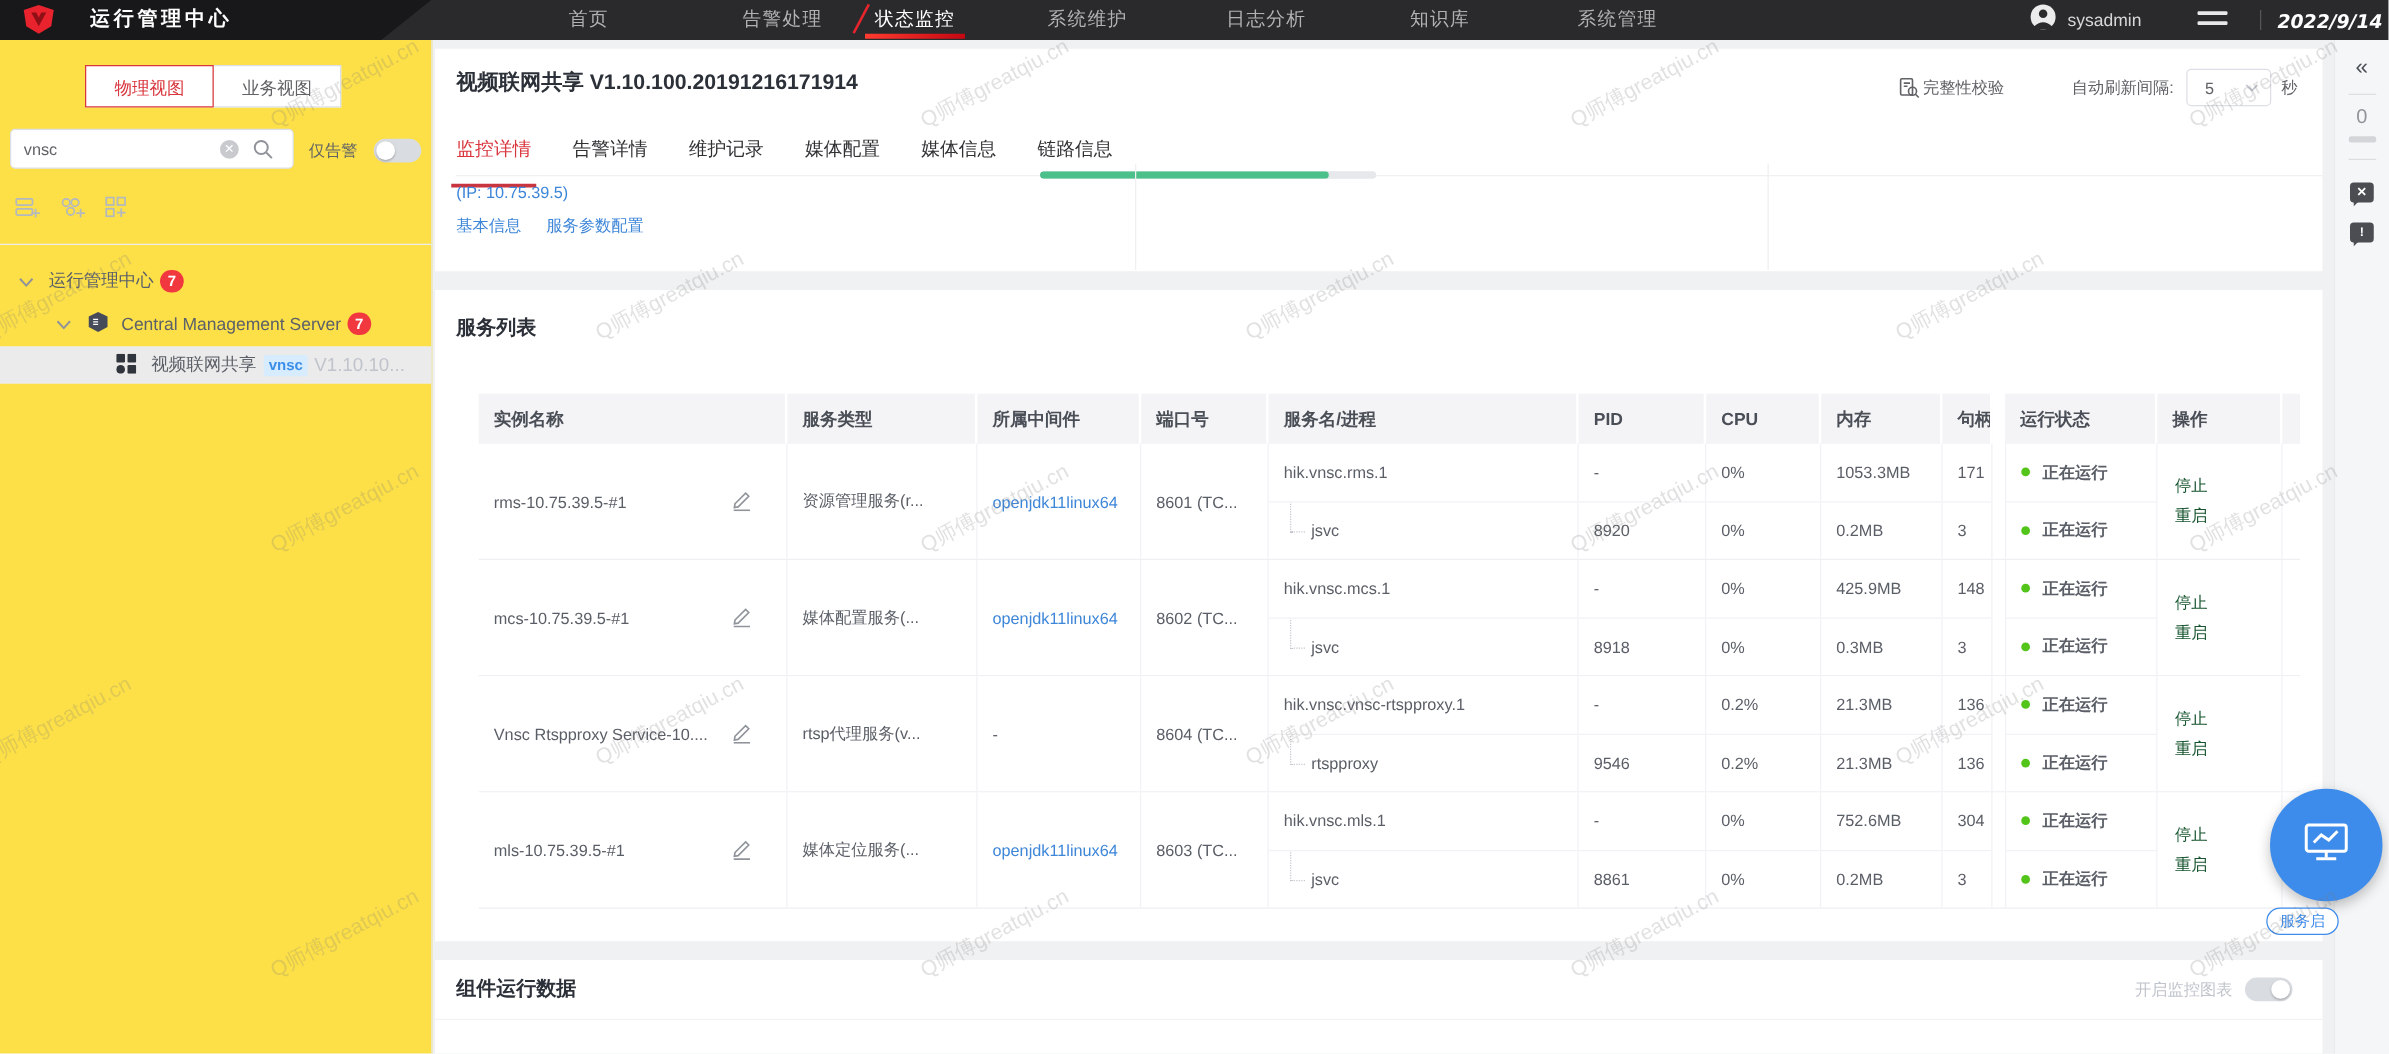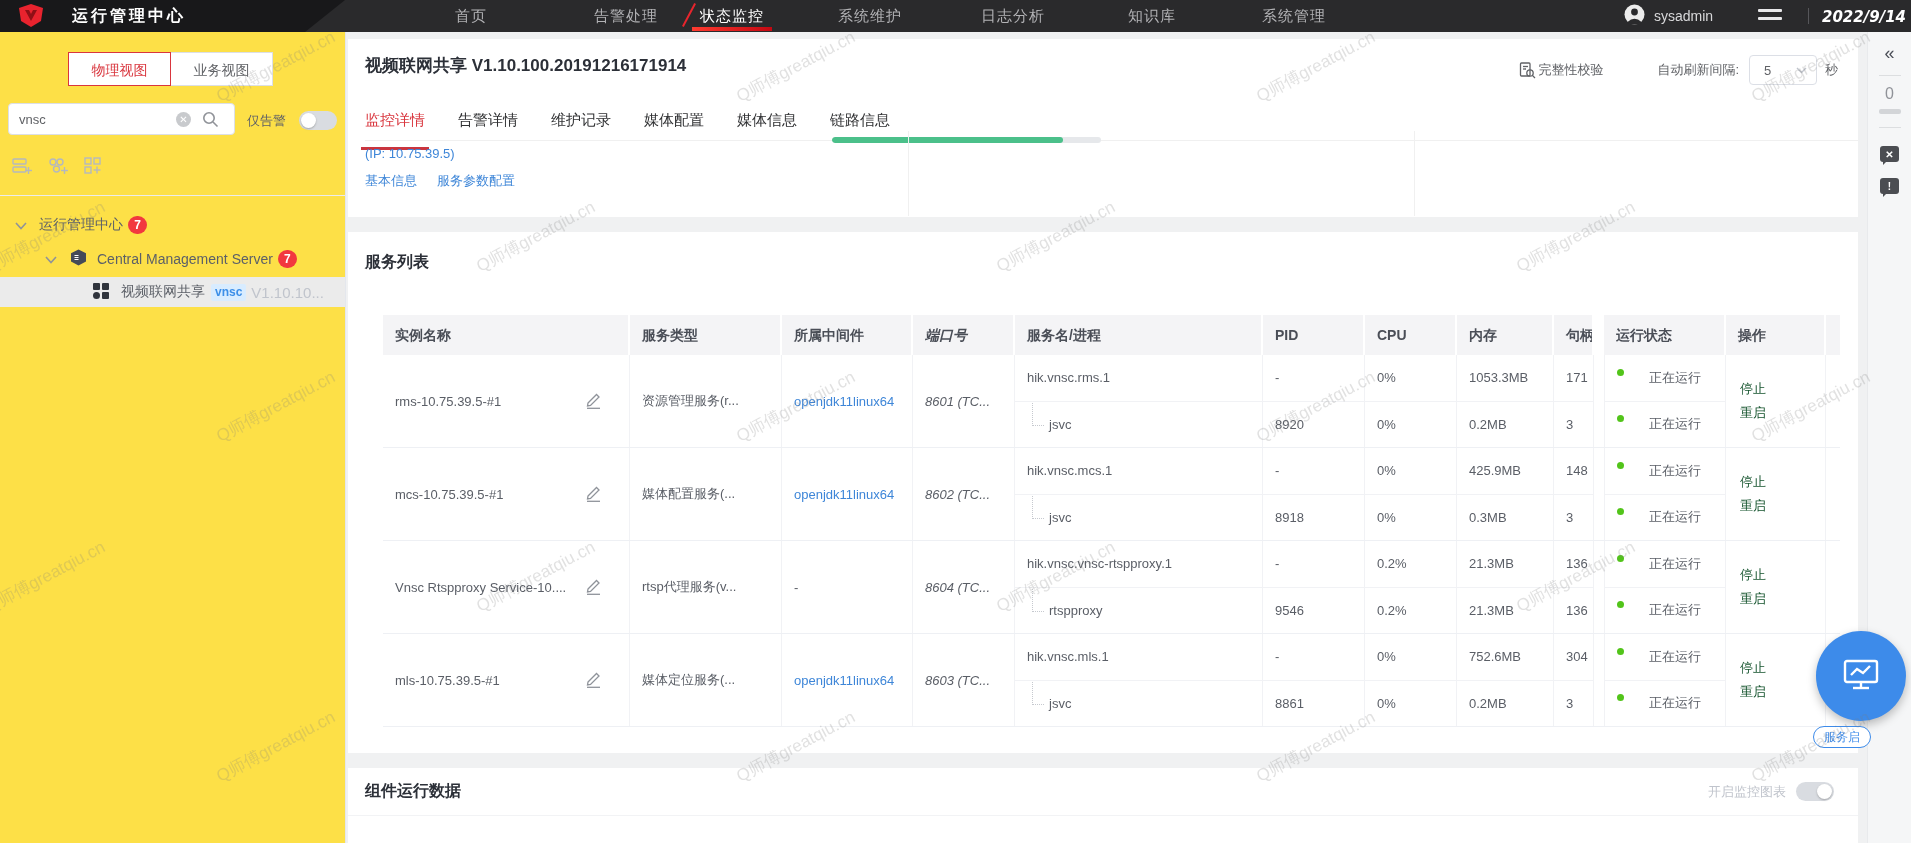--- a/index.html
+++ b/index.html
@@ -82,38 +82,38 @@
   .p1-vline{position:absolute;top:92px;width:1px;height:85px;background:#f0f0f0;}
   
   .panel2{top:200px;height:521px;}
   .p2-title{position:absolute;left:17px;top:20px;font-size:16px;font-weight:bold;color:#2c3038;}
   .table{position:absolute;left:35px;top:83px;right:18px;}
   .thead{display:flex;height:40px;line-height:40px;font-size:14px;color:#4a4e57;font-weight:bold;}
   .th{background:#f4f4f6;padding-left:12px;box-sizing:border-box;border-right:2px solid #fff;
     white-space:nowrap;overflow:hidden;}
   .th.gw,.th.ce{background:#fff;border-right:none;padding:0;}
   .th.ce{background:#f4f4f6;}
-  .c1{width:247px;}.c2{width:152px;}.c3{width:131px;}.c4{width:102px;font-style:italic;}.c5{width:248px;}
+  .c1{width:247px;}.c2{width:152px;}.c3{width:131px;}.c4{width:102px;}.c5{width:248px;}
   .c6{width:102px;}.c7{width:92px;}.c8{width:97px;}.c9{width:40px;}.gw{width:10px;}
   .c10{width:122px;}.c11{width:100px;}.ce{flex:1;}
   .trow{display:flex;height:92px;border-bottom:1px solid #eef0f4;font-size:13px;color:#5a5e66;background:#fff;}
   .td{box-sizing:border-box;border-right:1px solid #f1f2f5;padding-left:12px;display:flex;
     align-items:center;overflow:hidden;white-space:nowrap;}
   .td.c1{justify-content:space-between;padding-right:27px;}
   .td.gw{border-right:none;padding:0;}
   .td.ce{border-right:none;}
   .subcol{display:flex;flex-direction:column;border-right:1px solid #f1f2f5;box-sizing:border-box;}
   .subcol.bl{border-left:1px solid #f1f2f5;}
   .subcell{flex:1;display:flex;align-items:center;padding-left:12px;overflow:hidden;white-space:nowrap;}
   .subcell.top{border-bottom:1px solid #f1f2f5;}
   .link{color:#3e86d8;cursor:pointer;}
   .proc-child{position:relative;padding-left:22px;display:inline-block;}
   .proc-child::before{content:"";position:absolute;left:5px;top:-16px;width:11px;height:24px;
     border-left:1px dotted #c6c9cf;border-bottom:1px dotted #c6c9cf;}
-  .status{display:flex;gap:25px;}
+  .status{display:flex;align-items:center;gap:10px;font-weight:bold;}
   .dot{width:7px;height:7px;border-radius:50%;background:#52c41a;flex:none;}
   .td.actions{flex-direction:column;align-items:flex-start;justify-content:center;gap:6px;padding-left:14px;}
   .alink{color:#14532d;cursor:pointer;}
   .pencil{cursor:pointer;flex:none;}
   
   .panel3{top:736px;height:110px;}
   .p3-row{display:flex;justify-content:space-between;align-items:center;padding:13px 24px 0 17px;}
   .p3-title{font-size:16px;font-weight:bold;color:#2c3038;}
   .p3-right{display:flex;align-items:center;gap:10px;font-size:13px;color:#c0c4cc;}
   .p3-body{margin-top:13px;border-top:1px solid #f2f3f5;height:50px;}

